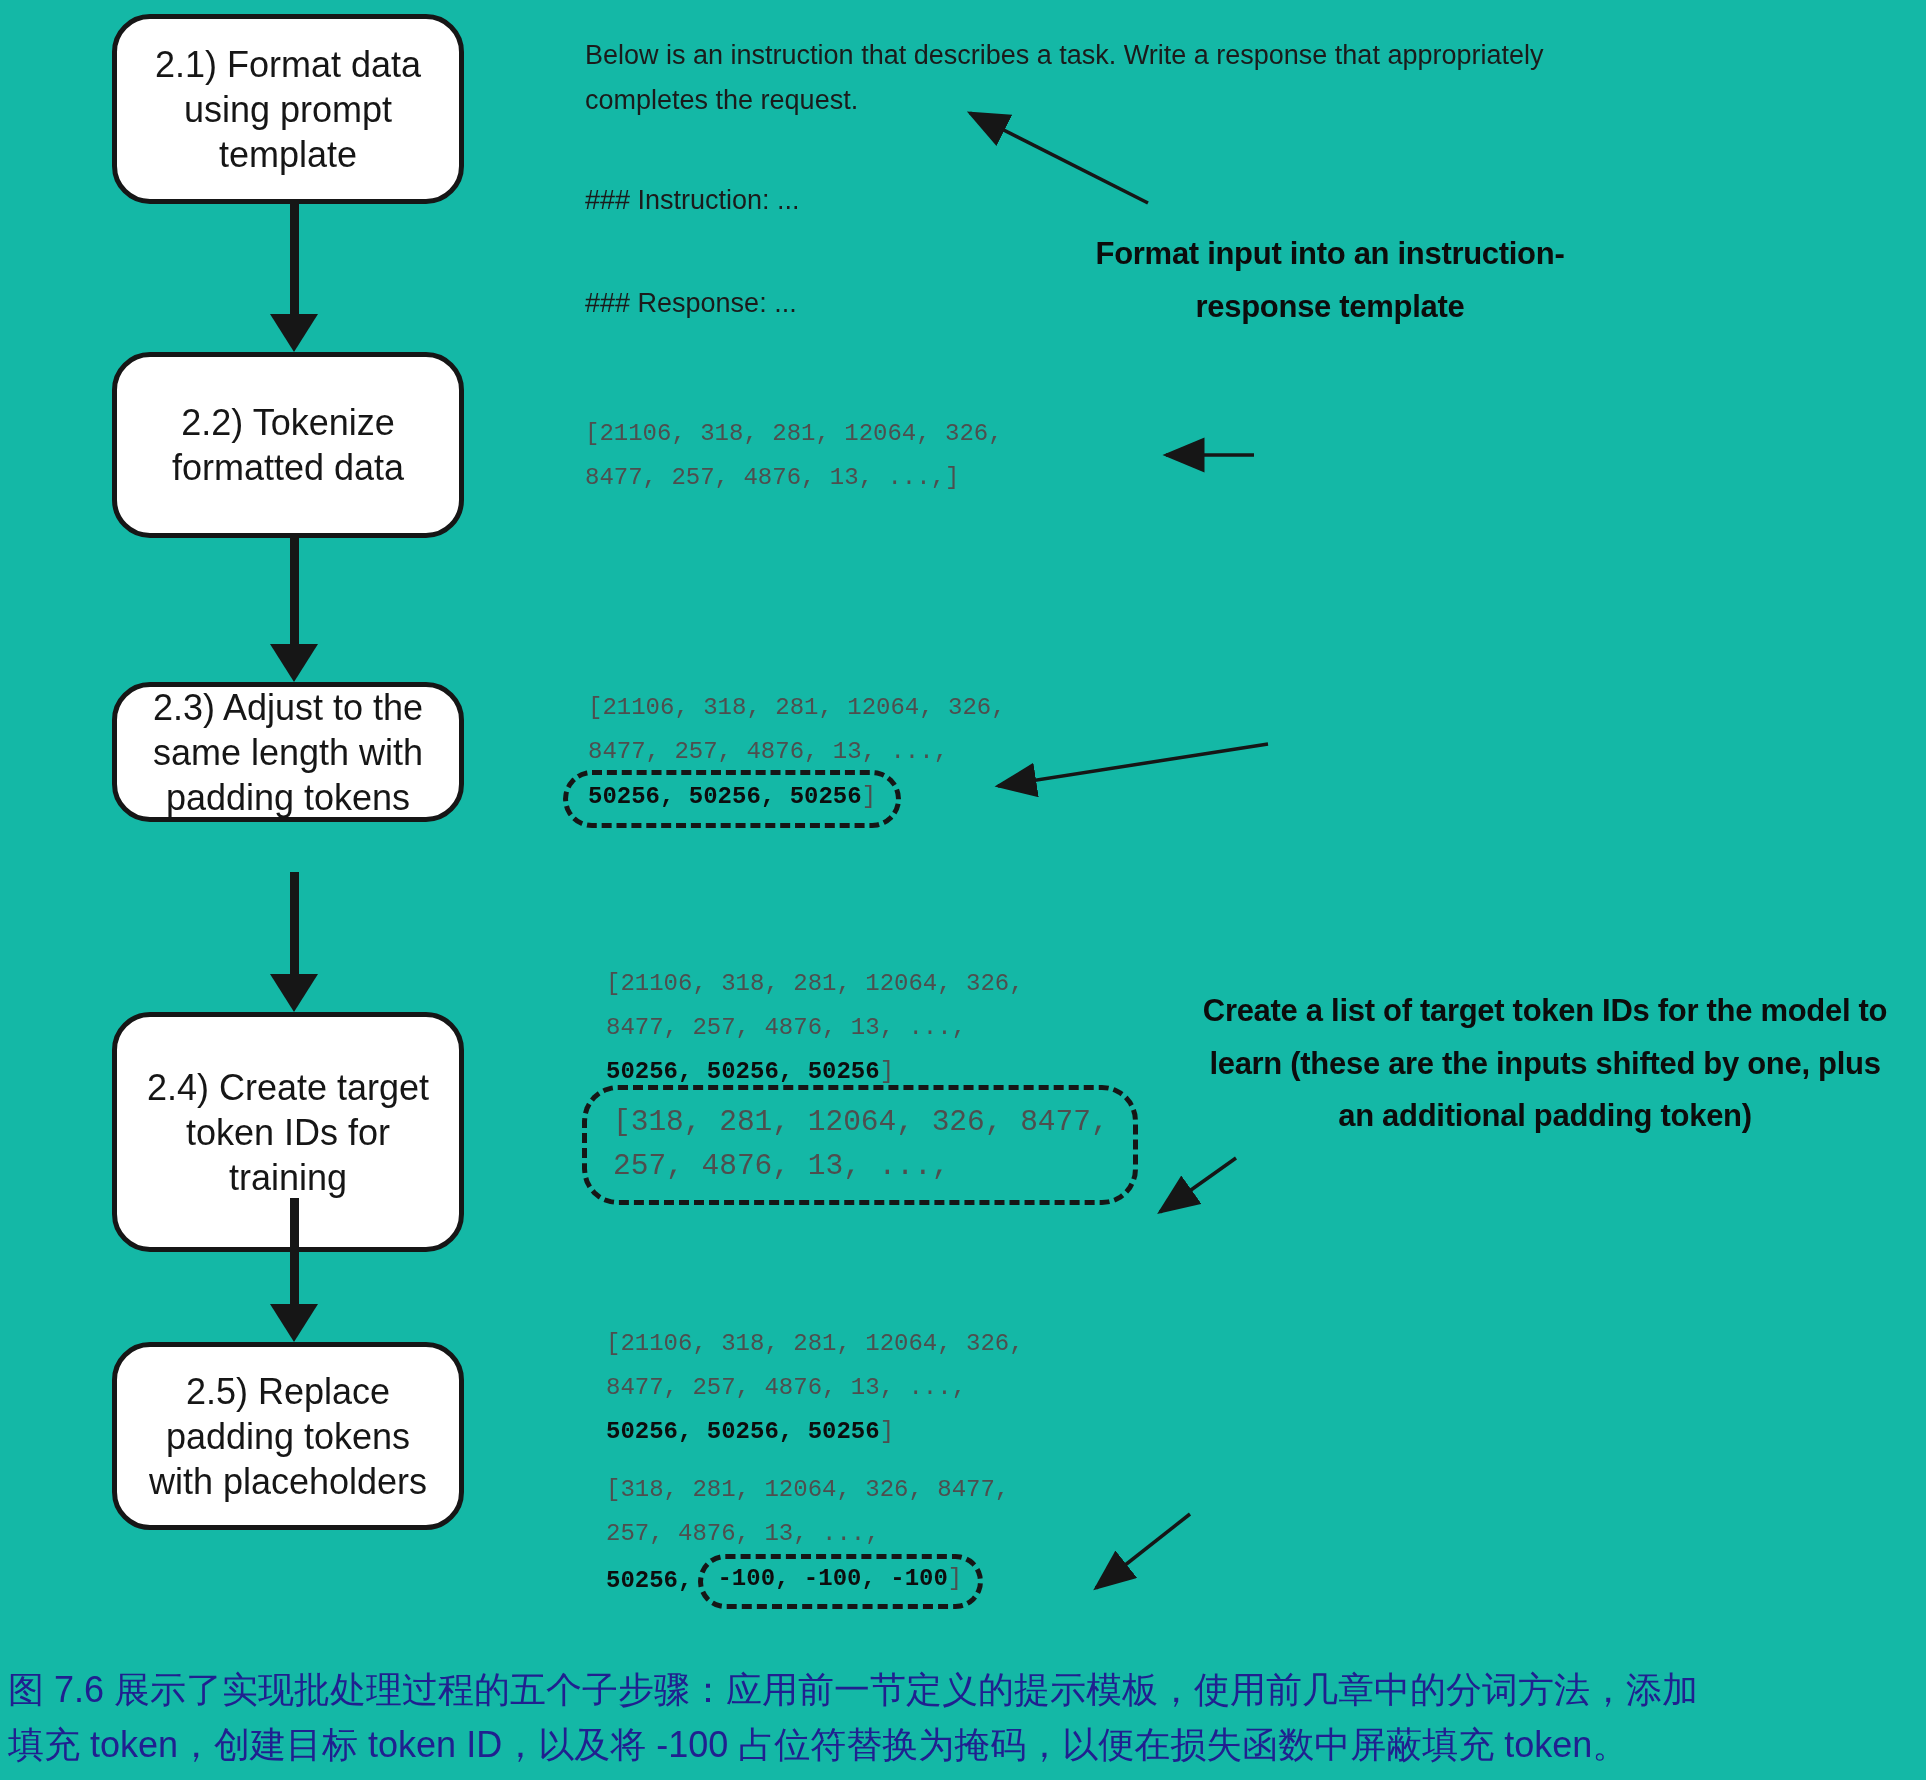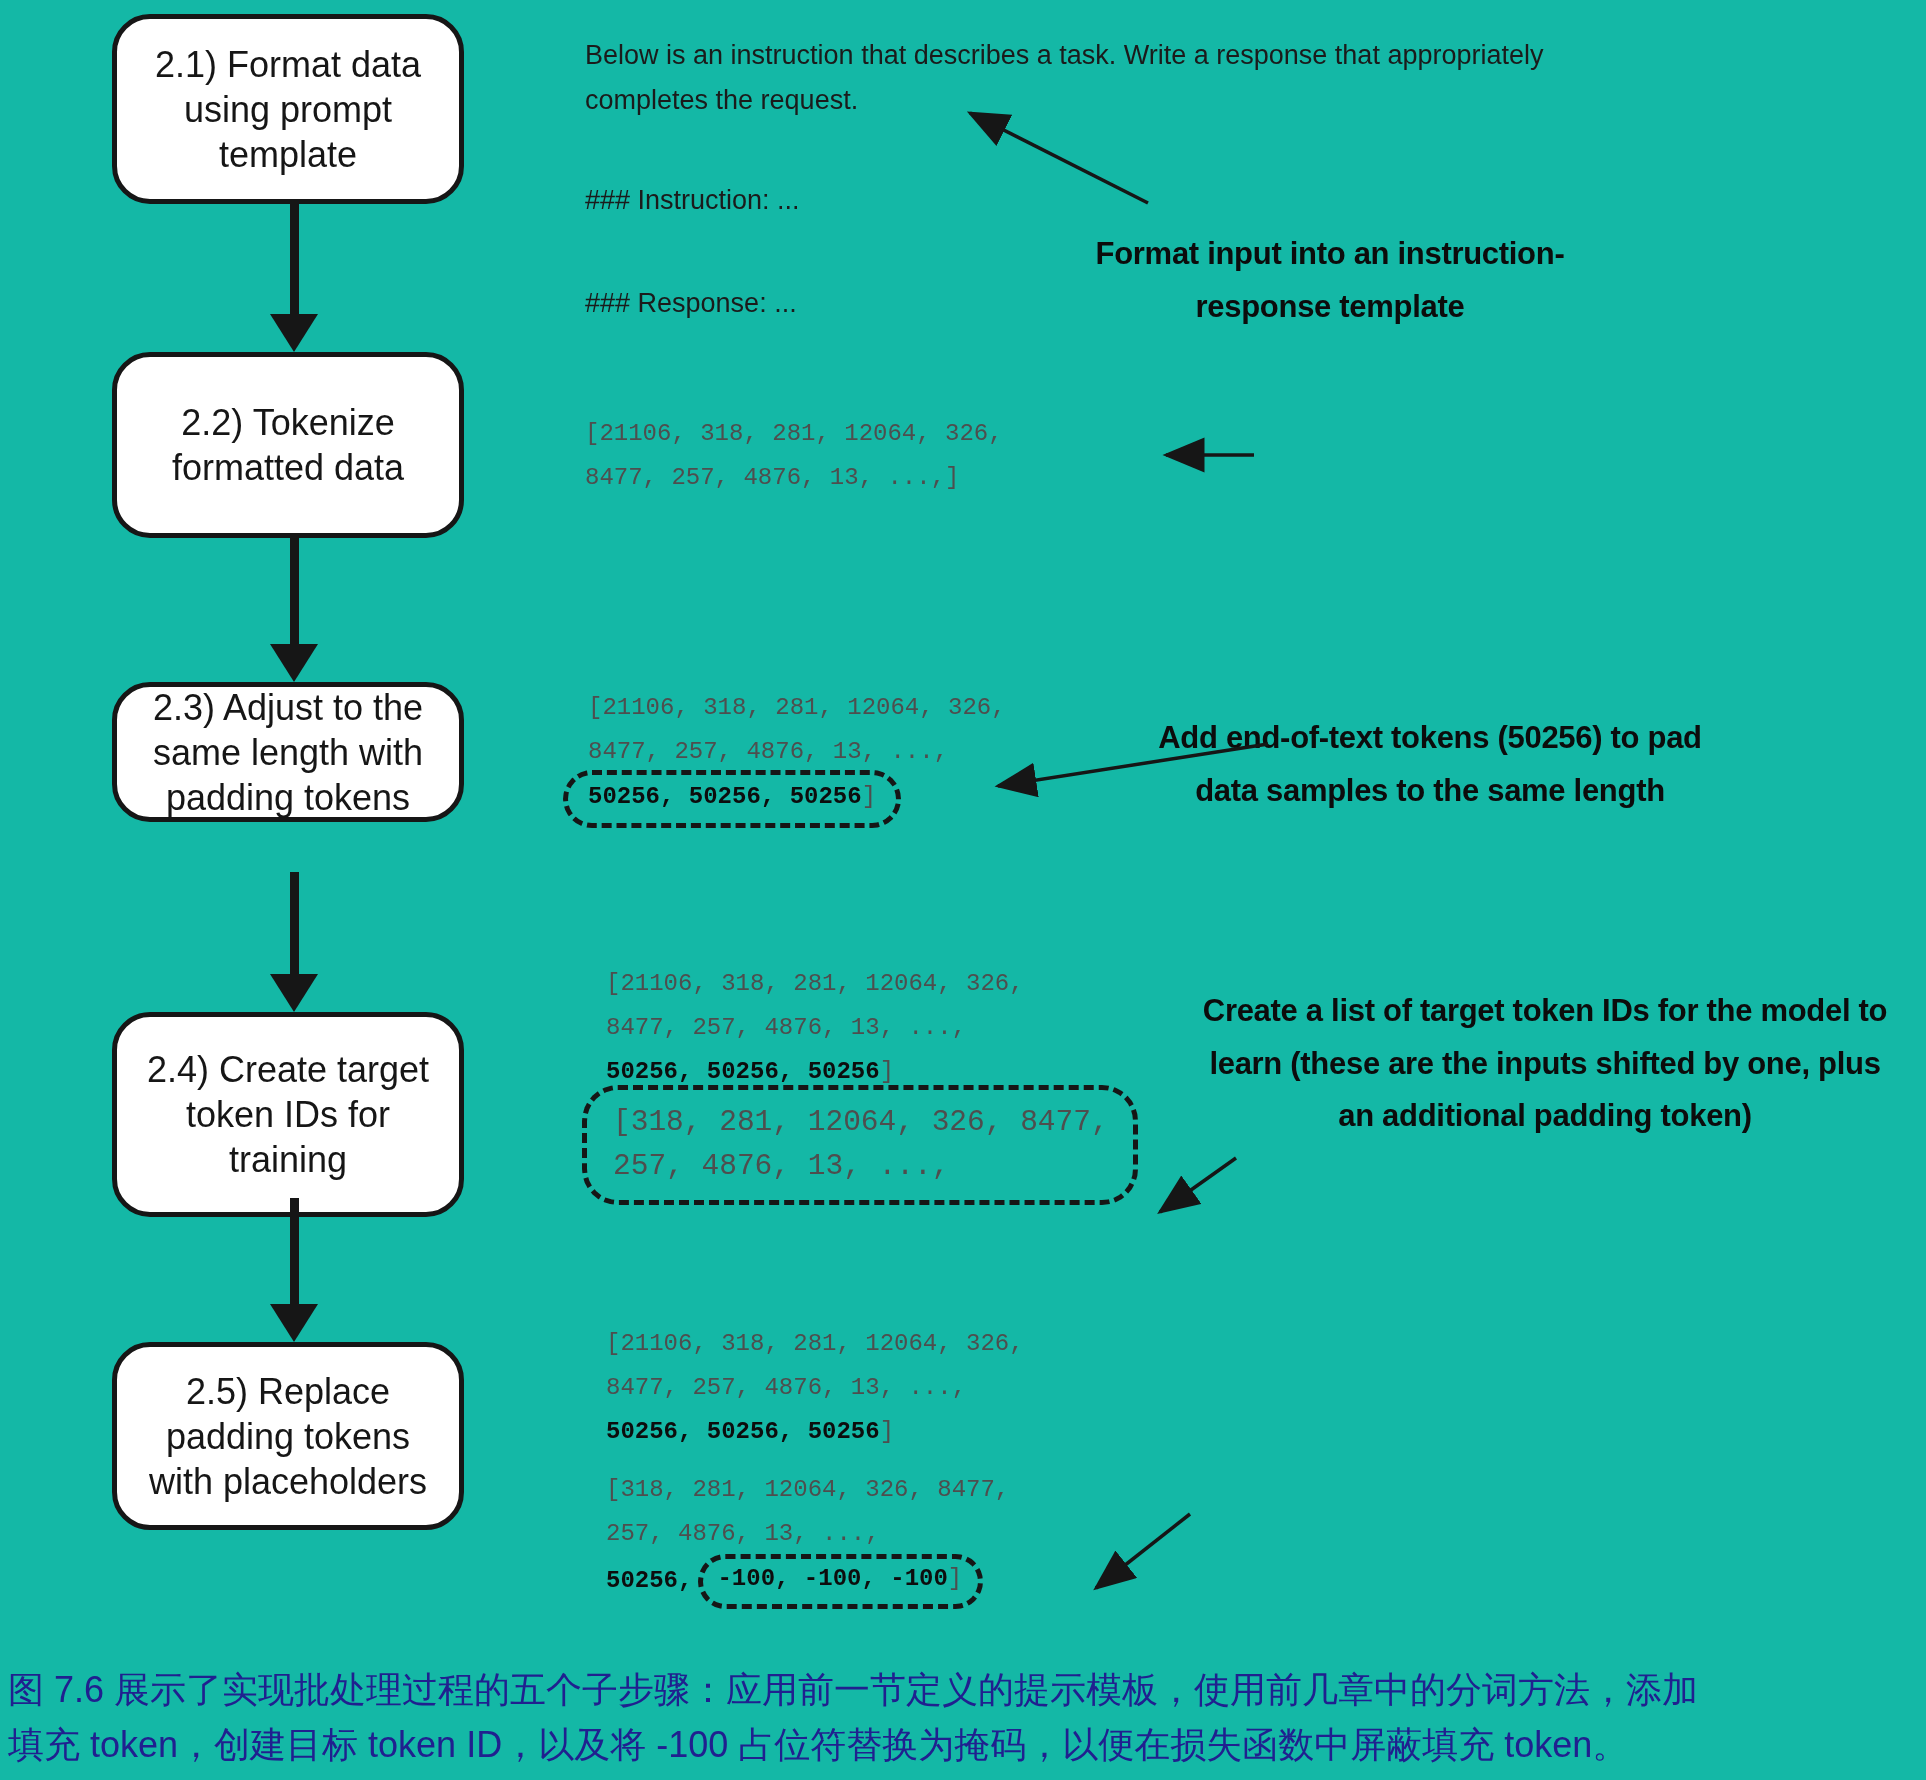--- a/index.html
+++ b/index.html
@@ -83,21 +83,21 @@
       <div class="shaft"></div>
       <div class="head"></div>
     </div>
   <div class="flow-box" style="top:682px; height:140px;">2.3) Adjust to the
 same length with
 padding tokens</div>
   <div class="flow-arrow" style="top:872px; height:140px;">
       <div class="shaft"></div>
       <div class="head"></div>
     </div>
-  <div class="flow-box" style="top:1012px; height:205px;">2.4) Create target
+  <div class="flow-box" style="top:1012px; height:240px;">2.4) Create target
 token IDs for
 training</div>
   <div class="flow-arrow" style="top:1198px; height:144px;">
       <div class="shaft"></div>
       <div class="head"></div>
     </div>
   <div class="flow-box" style="top:1342px; height:188px;">2.5) Replace
 padding tokens
 with placeholders</div>
 
@@ -117,22 +117,20 @@
     <line x1="104" y1="17" x2="16" y2="17" stroke="#161616" stroke-width="3.5" marker-end="url(#ah)"></line>
   </svg>
 
   <div class="mono-block" style="left:588px; top:686px;">
     <div class="tok-gray pre">[21106, 318, 281, 12064, 326,
 8477, 257, 4876, 13, ...,</div>
     <div>
       <span class="dash-pill"><span class="tok-bold">50256, 50256, 50256</span><span class="tok-gray">]</span></span>
     </div>
   </div>
-  <div class="annotation" style="left:1060px; top:712px; width:740px;">Add end-of-text tokens (50256) to pad
-data samples to the same length</div>
   <svg class="arrow-svg" style="left:980px; top:732px;" width="300" height="70" viewBox="0 0 300 70">
     <line x1="288" y1="12" x2="18" y2="54" stroke="#161616" stroke-width="3.5" marker-end="url(#ah)"></line>
   </svg>
 
   <div class="mono-block" style="left:606px; top:962px;">
     <div class="tok-gray pre">[21106, 318, 281, 12064, 326,
 8477, 257, 4876, 13, ...,</div>
     <div><span class="tok-bold">50256, 50256, 50256</span><span class="tok-gray">]</span></div>
   </div>
   <div class="dash-block" style="left:582px; top:1085px;">

